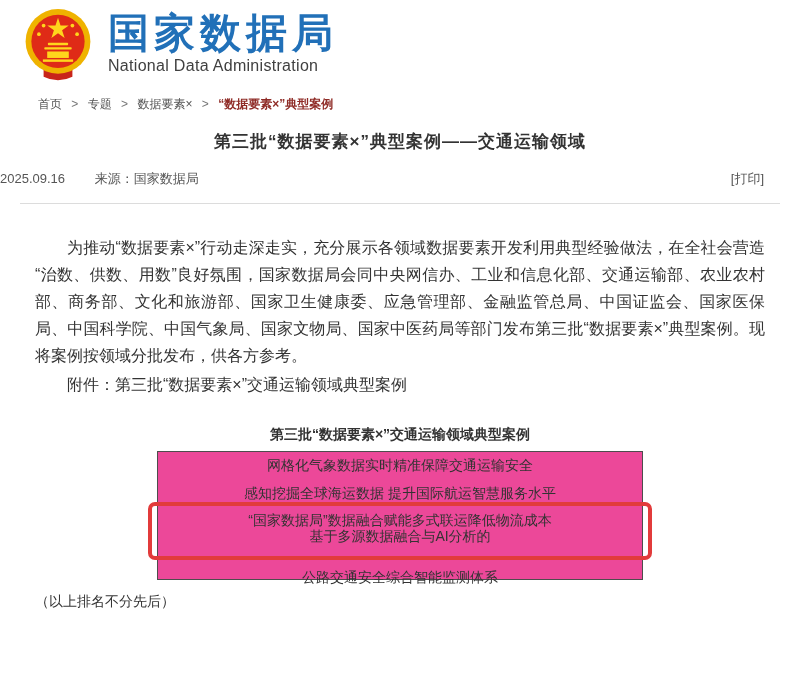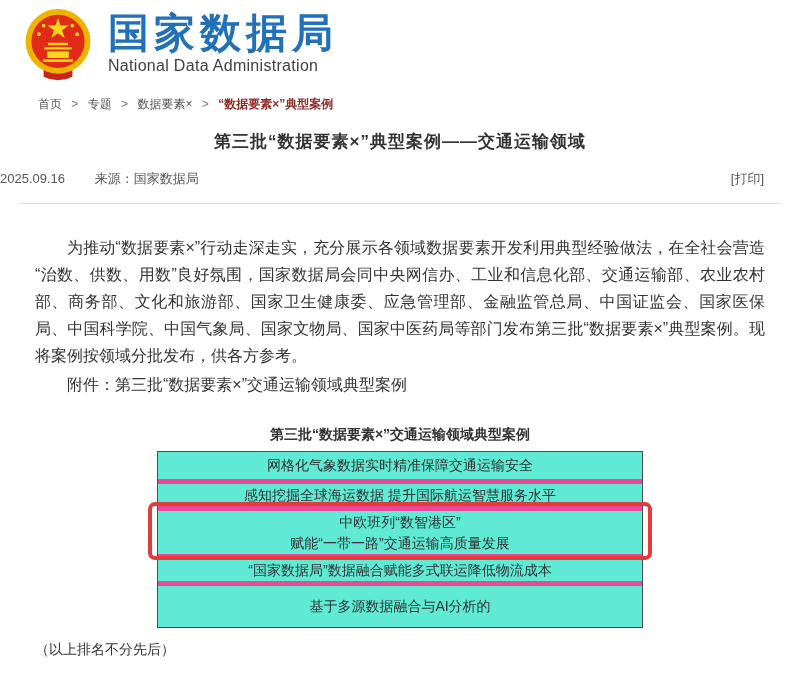--- a/index.html
+++ b/index.html
@@ -29,24 +29,24 @@
 
   
   .body-text { padding:0 35px; margin-top:30px; }
   .body-text p { font-size:16px; line-height:27px; color:#333; text-align:justify; text-indent:2em; }
   .attach-note { margin-top:2px; }
 
   .table-caption { text-align:center; font-size:14px; font-weight:700; color:#333; margin-top:28px; }
 
   
   .table-wrap { position:relative; width:486px; margin:7px auto 0 auto; }
-  .case-table { border:1px solid #4d4d4d; background:#5eead4; }
+  .case-table { border:1px solid #4d4d4d; background:#ec4899; }
   .row { display:flex; flex-direction:column; align-items:center; justify-content:center;
     font-size:14px; color:#333; line-height:21px; }
-  .row + .row { border-top:5px solid #ec4899; }
+  .row + .row { border-top:2px solid #ec4899; }
   .row.single { height:27px; }
   .row.r3 { height:48px; }
   .row.r6 { height:46px;gap:20px; }
   .highlight-box { position:absolute; left:-9px; right:-9px; top:51px; height:58px;
     border:4px solid #e23b3b; border-radius:7px; pointer-events:none; }
 
   .ranking-note { padding-left:35px; margin-top:13px; font-size:14px; color:#333; }
 </style>
 </head>
 <body>
@@ -102,27 +102,24 @@
 <div class="table-caption">第三批“数据要素×”交通运输领域典型案例</div>
 
 <div class="table-wrap">
   <div class="case-table">
     <div class="row single">
       <span>网格化气象数据实时精准保障交通运输安全</span>
     </div>
     <div class="row single">
       <span>感知挖掘全球海运数据 提升国际航运智慧服务水平</span>
     </div>
-    <div class="row r3">
-      <span>中欧班列“数智港区”</span>
-      <span>赋能“一带一路”交通运输高质量发展</span>
-    </div>
     <div class="row single">
       <span>“国家数据局”数据融合赋能多式联运降低物流成本</span>
     </div>
     <div class="row r6">
       <span>基于多源数据融合与AI分析的</span>
+      <span>公路交通安全综合智能监测体系</span>
     </div>
   </div>
   <div class="highlight-box"></div>
 </div>
 
 <div class="ranking-note">（以上排名不分先后）</div>
 
 </body></html>

